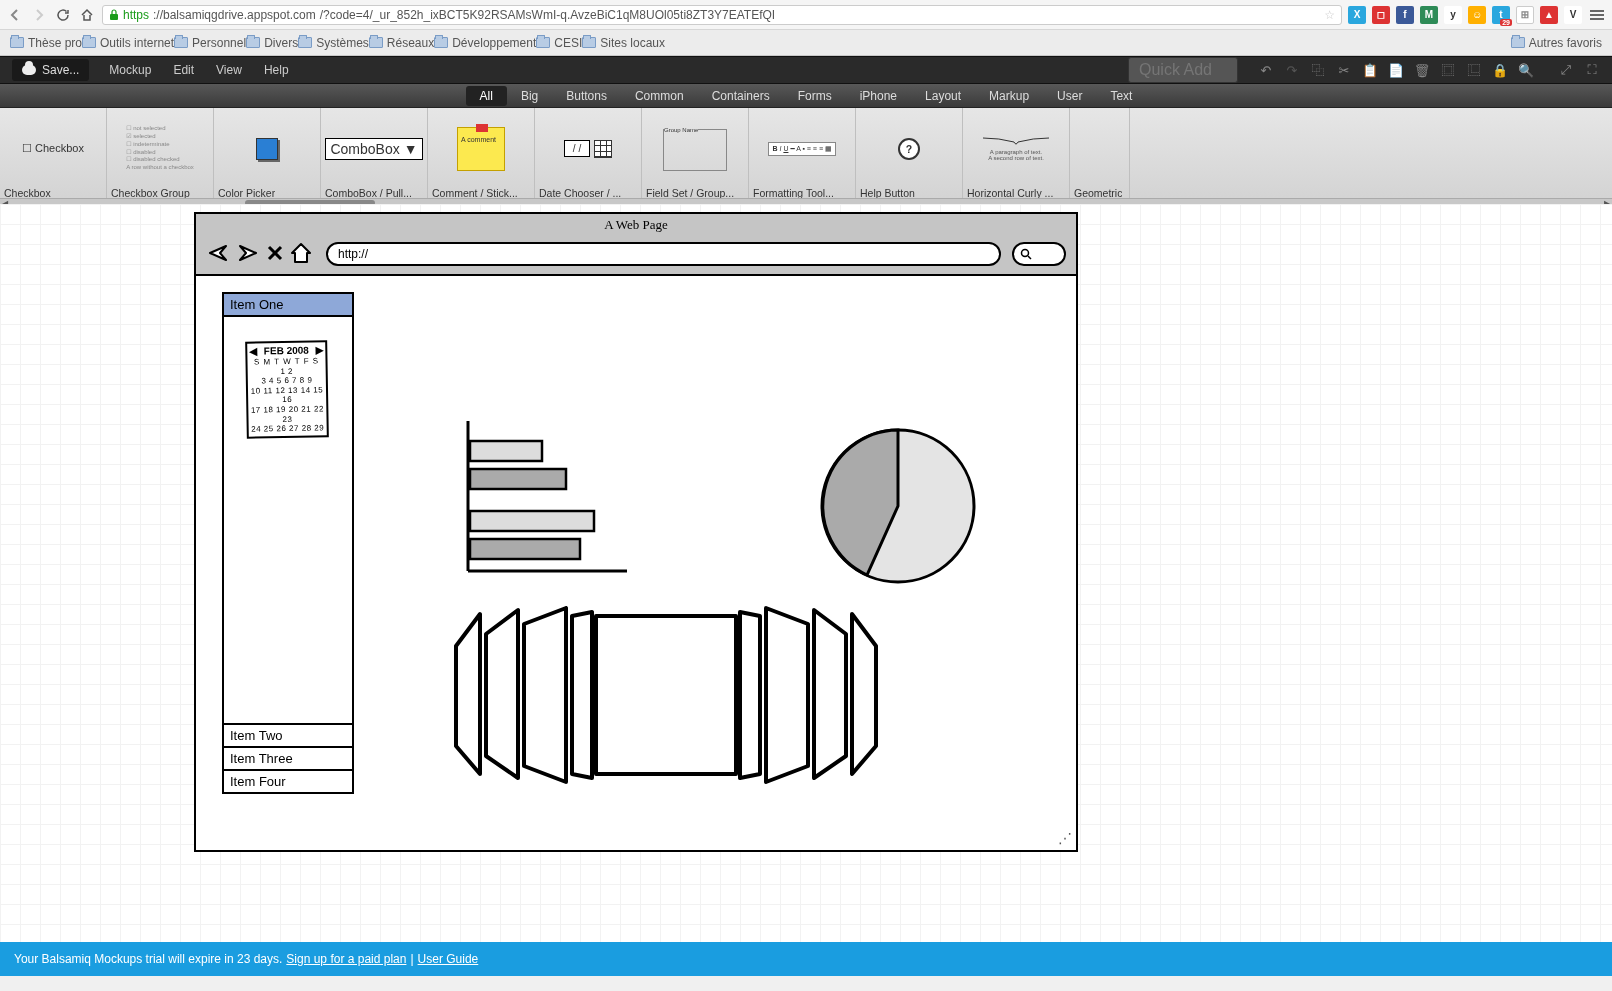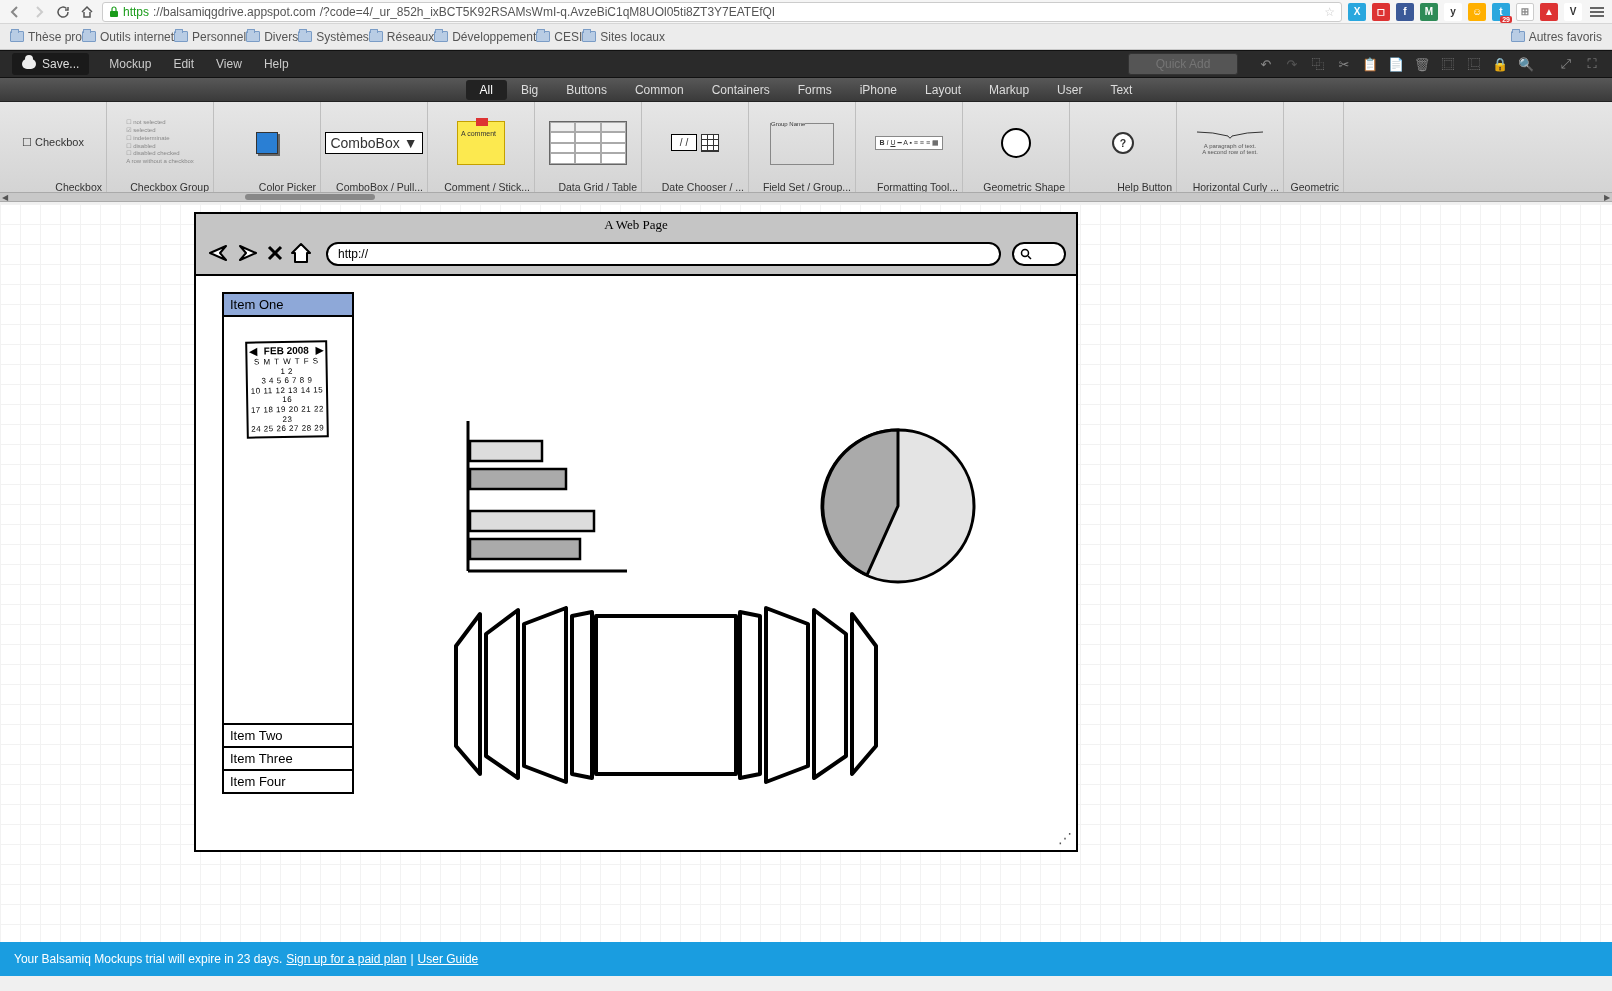--- a/index.html
+++ b/index.html
@@ -1,19 +1,19 @@
 <!DOCTYPE html>
 <html><head>
 <meta charset="utf-8">
 <style>
   * { box-sizing: border-box; margin:0; padding:0; font-family: "Helvetica Neue", Arial, sans-serif; }
   body { width:1612px; height:991px; overflow:hidden; background:#f0f0f0; }
 
   
-  .browser-top { height:24px; background:#f5f5f5; display:flex; align-items:center; padding:0 6px; gap:6px; border-bottom:1px solid #d6d6d6; font-size:12px; }
+  .browser-top { height:30px; background:#f5f5f5; display:flex; align-items:center; padding:0 6px; gap:6px; border-bottom:1px solid #d6d6d6; font-size:12px; }
   .nav-btn { width:18px; height:18px; display:flex; align-items:center; justify-content:center; color:#888; }
   .nav-btn.active { color:#555; }
   .url-bar { flex:1; background:#fff; border:1px solid #ccc; border-radius:3px; height:20px; display:flex; align-items:center; padding:0 6px; gap:4px; }
   .url-https { color:#1a9c1a; font-size:12px; }
   .url-rest { color:#555; font-size:12px; }
   .url-star { color:#ccc; margin-left:auto; }
   .ext-icon { width:18px; height:18px; border-radius:2px; display:flex; align-items:center; justify-content:center; font-size:10px; color:#fff; font-weight:bold; }
   .menu-lines { display:flex; flex-direction:column; gap:2px; }
   .menu-lines div { width:14px; height:2px; background:#666; }
 
@@ -22,32 +22,32 @@
   .folder-icon { width:14px; height:11px; background:#b8cce4; border:1px solid #7a9cc6; border-radius:1px; position:relative; }
   .folder-icon::before { content:''; position:absolute; top:-3px; left:0; width:6px; height:3px; background:#b8cce4; border:1px solid #7a9cc6; border-bottom:none; border-radius:1px 1px 0 0; }
   .bookmarks-right { margin-left:auto; }
 
   
   .app-bar { height:28px; background:#2a2a2a; border-top:1px solid #111; border-bottom:1px solid #111; display:flex; align-items:center; padding:0 12px; font-size:12px; color:#ddd; }
   .app-bar .save-btn { display:flex; align-items:center; gap:6px; background:#1a1a1a; padding:4px 10px; border-radius:3px; margin-right:20px; }
   .cloud-icon { width:14px; height:10px; background:#eee; border-radius:5px; position:relative; }
   .cloud-icon::before { content:''; position:absolute; width:8px; height:8px; background:#eee; border-radius:50%; top:-4px; left:3px; }
   .app-menu-item { margin-right:22px; color:#ccc; }
-  .quick-add { margin-left:auto; background:#555; border:1px solid #333; color:#ccc; font-size:12px; padding:3px 10px; border-radius:3px; width:110px;text-align:center; }
+  .quick-add { margin-left:auto; background:#555; border:1px solid #333; color:#ccc; font-size:16px; padding:3px 10px; border-radius:3px; width:110px; }
   .app-tool-icons { display:flex; gap:10px; margin-left:20px; color:#888; font-size:13px; align-items:center; }
   .app-tool-icons span { width:16px; text-align:center; }
 
   
   .category-bar { height:24px; background:linear-gradient(#585858,#3a3a3a); display:flex; justify-content:center; align-items:center; border-bottom:1px solid #222; }
   .cat-tab { color:#ddd; font-size:12px; padding:3px 14px; border-radius:3px; }
   .cat-tab.active { background:#222; color:#fff; }
 
   
   .stencil-strip { height:100px; background:linear-gradient(#e6e6e6,#d2d2d2); border-bottom:1px solid #aaa; display:flex; overflow:hidden; position:relative; }
-  .stencil-item { width:107px; flex:0 0 auto; border-right:1px solid #bfbfbf; display:flex; flex-direction:column; align-items:flex-end; justify-content:flex-end; padding:6px 4px 8px; font-size:10.5px; color:#333; position:relative; }
+  .stencil-item { width:107px; flex:0 0 auto; border-right:1px solid #bfbfbf; display:flex; flex-direction:column; align-items:flex-start; justify-content:flex-end; padding:6px 4px 8px; font-size:10.5px; color:#333; position:relative; }
   .stencil-item.selected { background:linear-gradient(#cfcfcf,#b8b8b8); }
   .stencil-preview { flex:1; width:100%; display:flex; align-items:center; justify-content:center; }
   .stencil-label { margin-top:4px; white-space:nowrap; overflow:hidden; text-overflow:ellipsis; max-width:100%; }
   .stencil-hscroll { position:absolute; bottom:0; left:0; right:0; height:9px; background:#c8c8c8; border-top:1px solid #aaa; display:flex; align-items:center; }
   .hscroll-thumb { position:absolute; left:245px; width:130px; height:6px; background:#888; border-radius:3px; top:1px; }
   .hscroll-arrow { width:10px; height:9px; display:flex; align-items:center; justify-content:center; color:#555; font-size:8px; }
   .hscroll-arrow.right { margin-left:auto; }
 
   
   .canvas-area { position:absolute; top:204px; left:0; right:0; bottom:34px; background:#fff;
@@ -248,39 +248,20 @@
     <div class="stencil-label">ComboBox / Pull...</div>
   </div>
   <div class="stencil-item">
     <div class="stencil-preview">
         <div style="width:48px;height:44px;background:#fce94f;border:1px solid #c4a000;position:relative;font-size:7px;padding:8px 3px 3px;color:#333"><div style="position:absolute;top:-4px;left:18px;width:12px;height:8px;background:#d33"></div><span>A comment</span></div>
       </div>
     <div class="stencil-label">Comment / Stick...</div>
   </div>
   <div class="stencil-item">
     <div class="stencil-preview">
-        <div style="width:78px;height:44px;border:1px solid #666;background:#fff;font-size:5px;display:grid;grid-template-columns:repeat(3,1fr);grid-auto-rows:1fr">
-          <div style="border:0.5px solid #aaa;background:#eee"></div>
-          <div style="border:0.5px solid #aaa;background:#eee"></div>
-          <div style="border:0.5px solid #aaa;background:#eee"></div>
-          <div style="border:0.5px solid #aaa"></div>
-          <div style="border:0.5px solid #aaa"></div>
-          <div style="border:0.5px solid #aaa"></div>
-          <div style="border:0.5px solid #aaa"></div>
-          <div style="border:0.5px solid #aaa"></div>
-          <div style="border:0.5px solid #aaa"></div>
-          <div style="border:0.5px solid #aaa"></div>
-          <div style="border:0.5px solid #aaa"></div>
-          <div style="border:0.5px solid #aaa"></div>
-        </div>
-      </div>
-    <div class="stencil-label">Data Grid / Table</div>
-  </div>
-  <div class="stencil-item">
-    <div class="stencil-preview">
         <div style="display:flex;gap:4px;align-items:center">
           <div style="border:1.5px solid #000;background:#fff;padding:2px 8px;font-size:10px">/  /</div>
           <div style="width:18px;height:18px;background:#333;display:grid;grid-template-columns:repeat(3,1fr);grid-template-rows:repeat(3,1fr);gap:1px;padding:1px">
             <div style="background:#fff"></div>
             <div style="background:#fff"></div>
             <div style="background:#fff"></div>
             <div style="background:#fff"></div>
             <div style="background:#fff"></div>
             <div style="background:#fff"></div>
             <div style="background:#fff"></div>
@@ -297,26 +278,20 @@
           <legend>Group Name</legend>
         </fieldset>
       </div>
     <div class="stencil-label">Field Set / Group...</div>
   </div>
   <div class="stencil-item">
     <div class="stencil-preview">
         <div style="border:1px solid #888;background:#fff;font-size:7px;padding:2px 3px;white-space:nowrap"><b>B</b> <i>I</i> <u>U</u> ━ A ▪ ≡ ≡ ≡ ▦</div>
       </div>
     <div class="stencil-label">Formatting Tool...</div>
-  </div>
-  <div class="stencil-item">
-    <div class="stencil-preview">
-        <div style="width:30px;height:30px;border:2px solid #000;border-radius:50%;background:#fff"></div>
-      </div>
-    <div class="stencil-label">Geometric Shape</div>
   </div>
   <div class="stencil-item">
     <div class="stencil-preview">
         <div style="width:22px;height:22px;border:2px solid #333;border-radius:50%;display:flex;align-items:center;justify-content:center;font-weight:bold;background:#fff">?</div>
       </div>
     <div class="stencil-label">Help Button</div>
   </div>
   <div class="stencil-item">
     <div class="stencil-preview">
         <div style="font-size:6px;text-align:center;color:#555"><svg width="70" height="12" viewBox="0 0 70 12">

